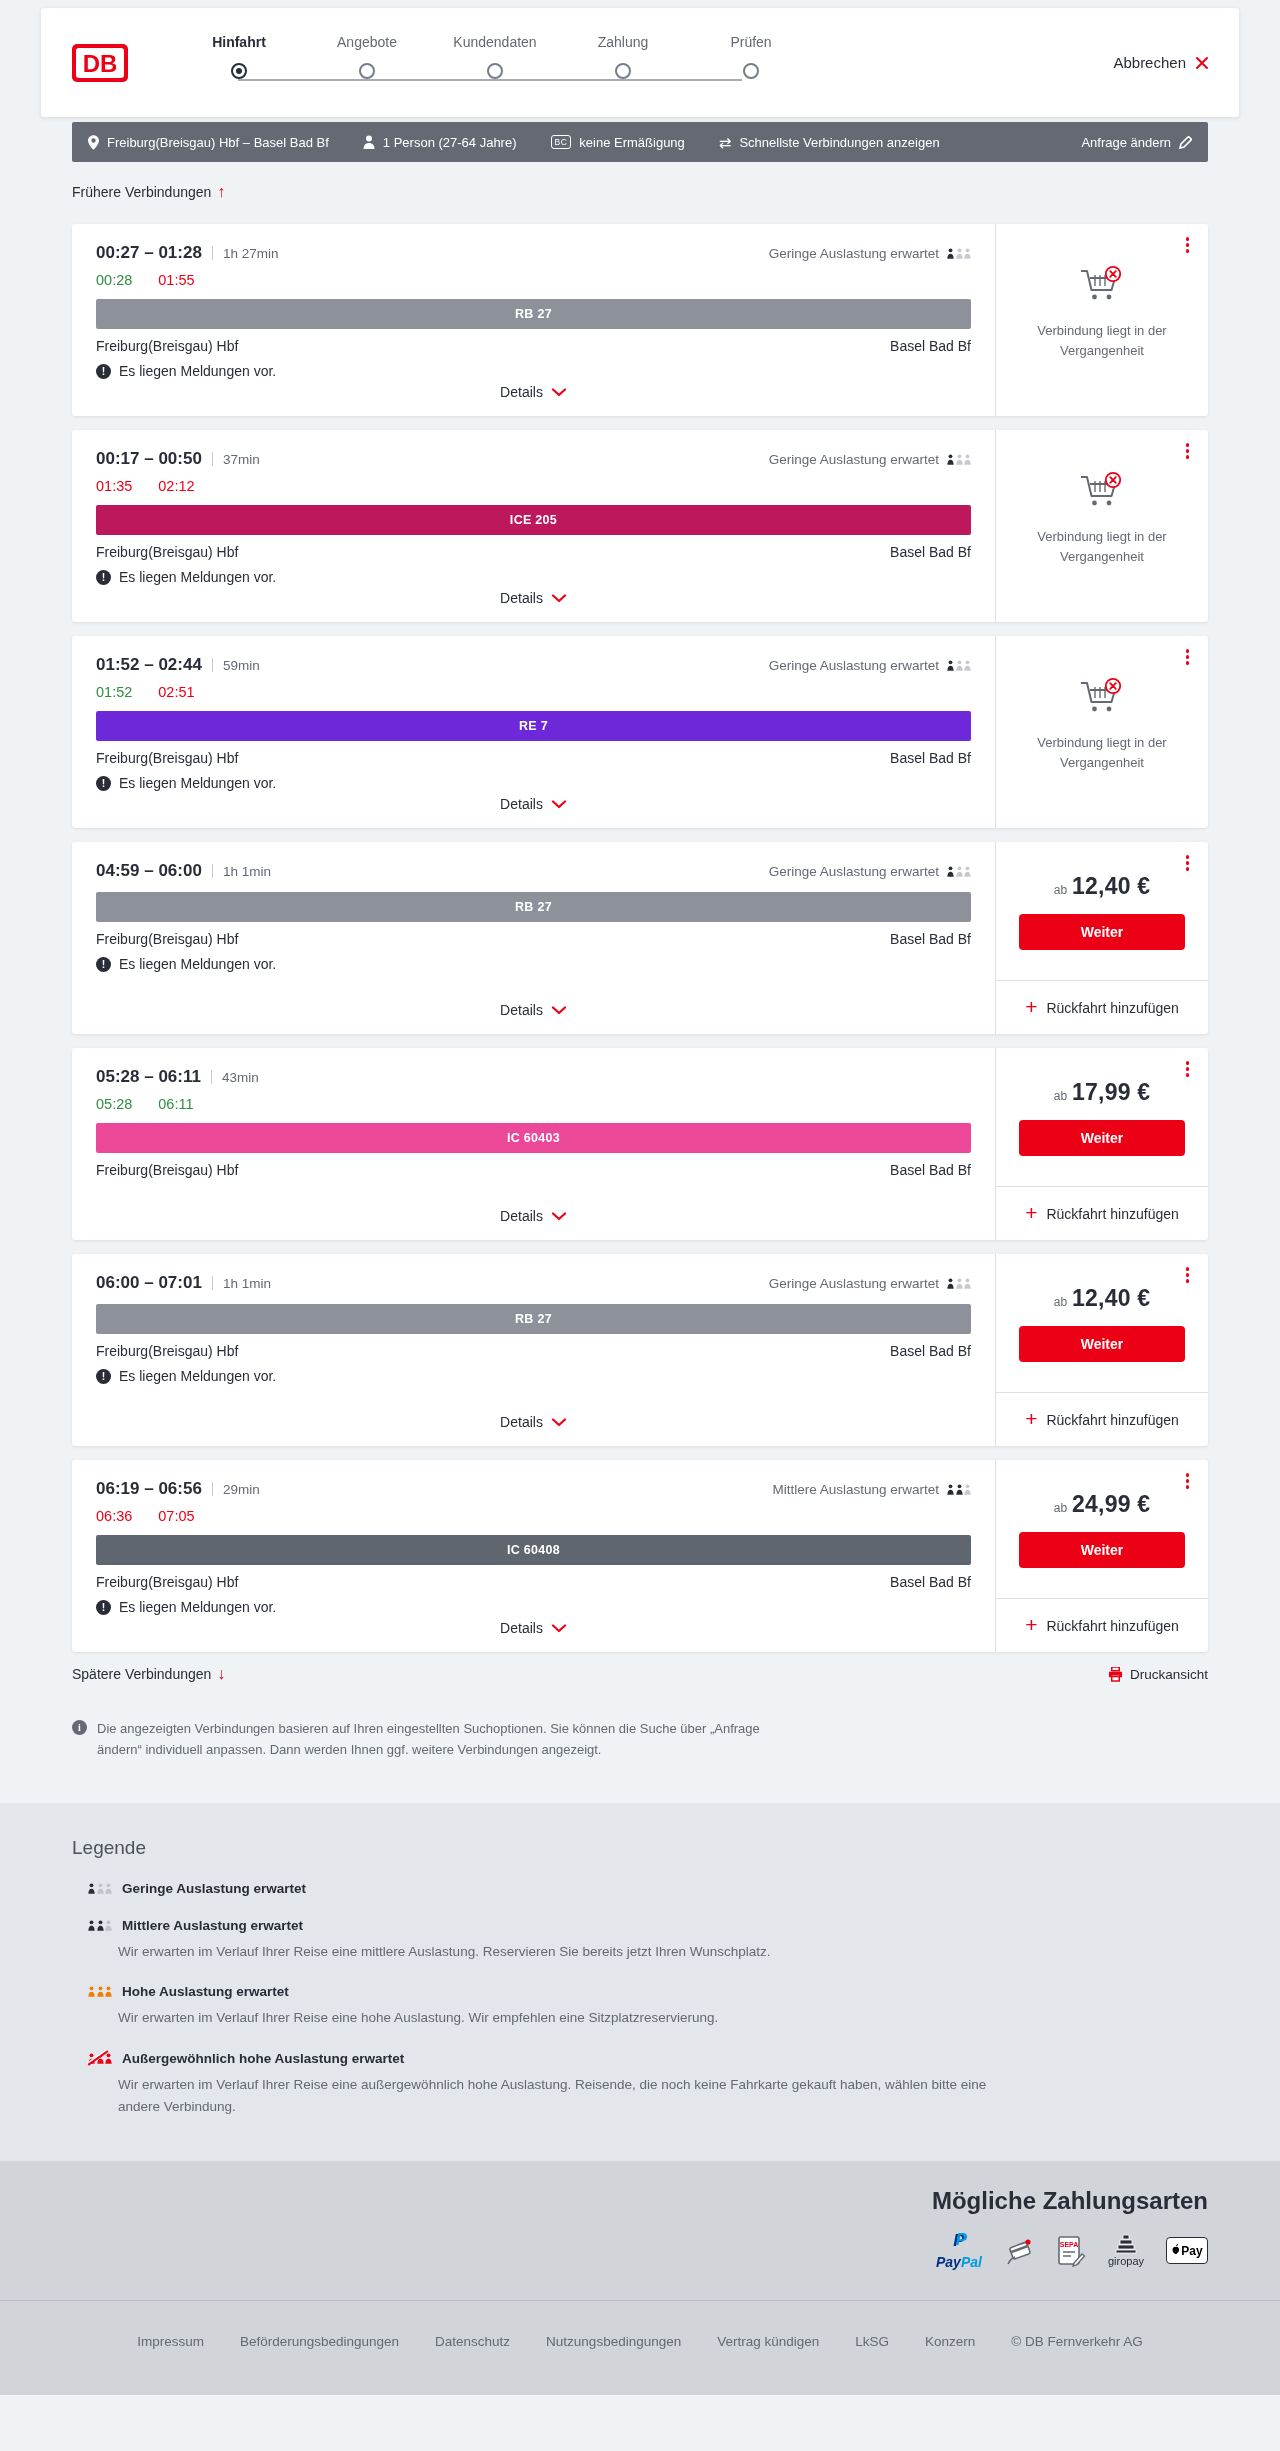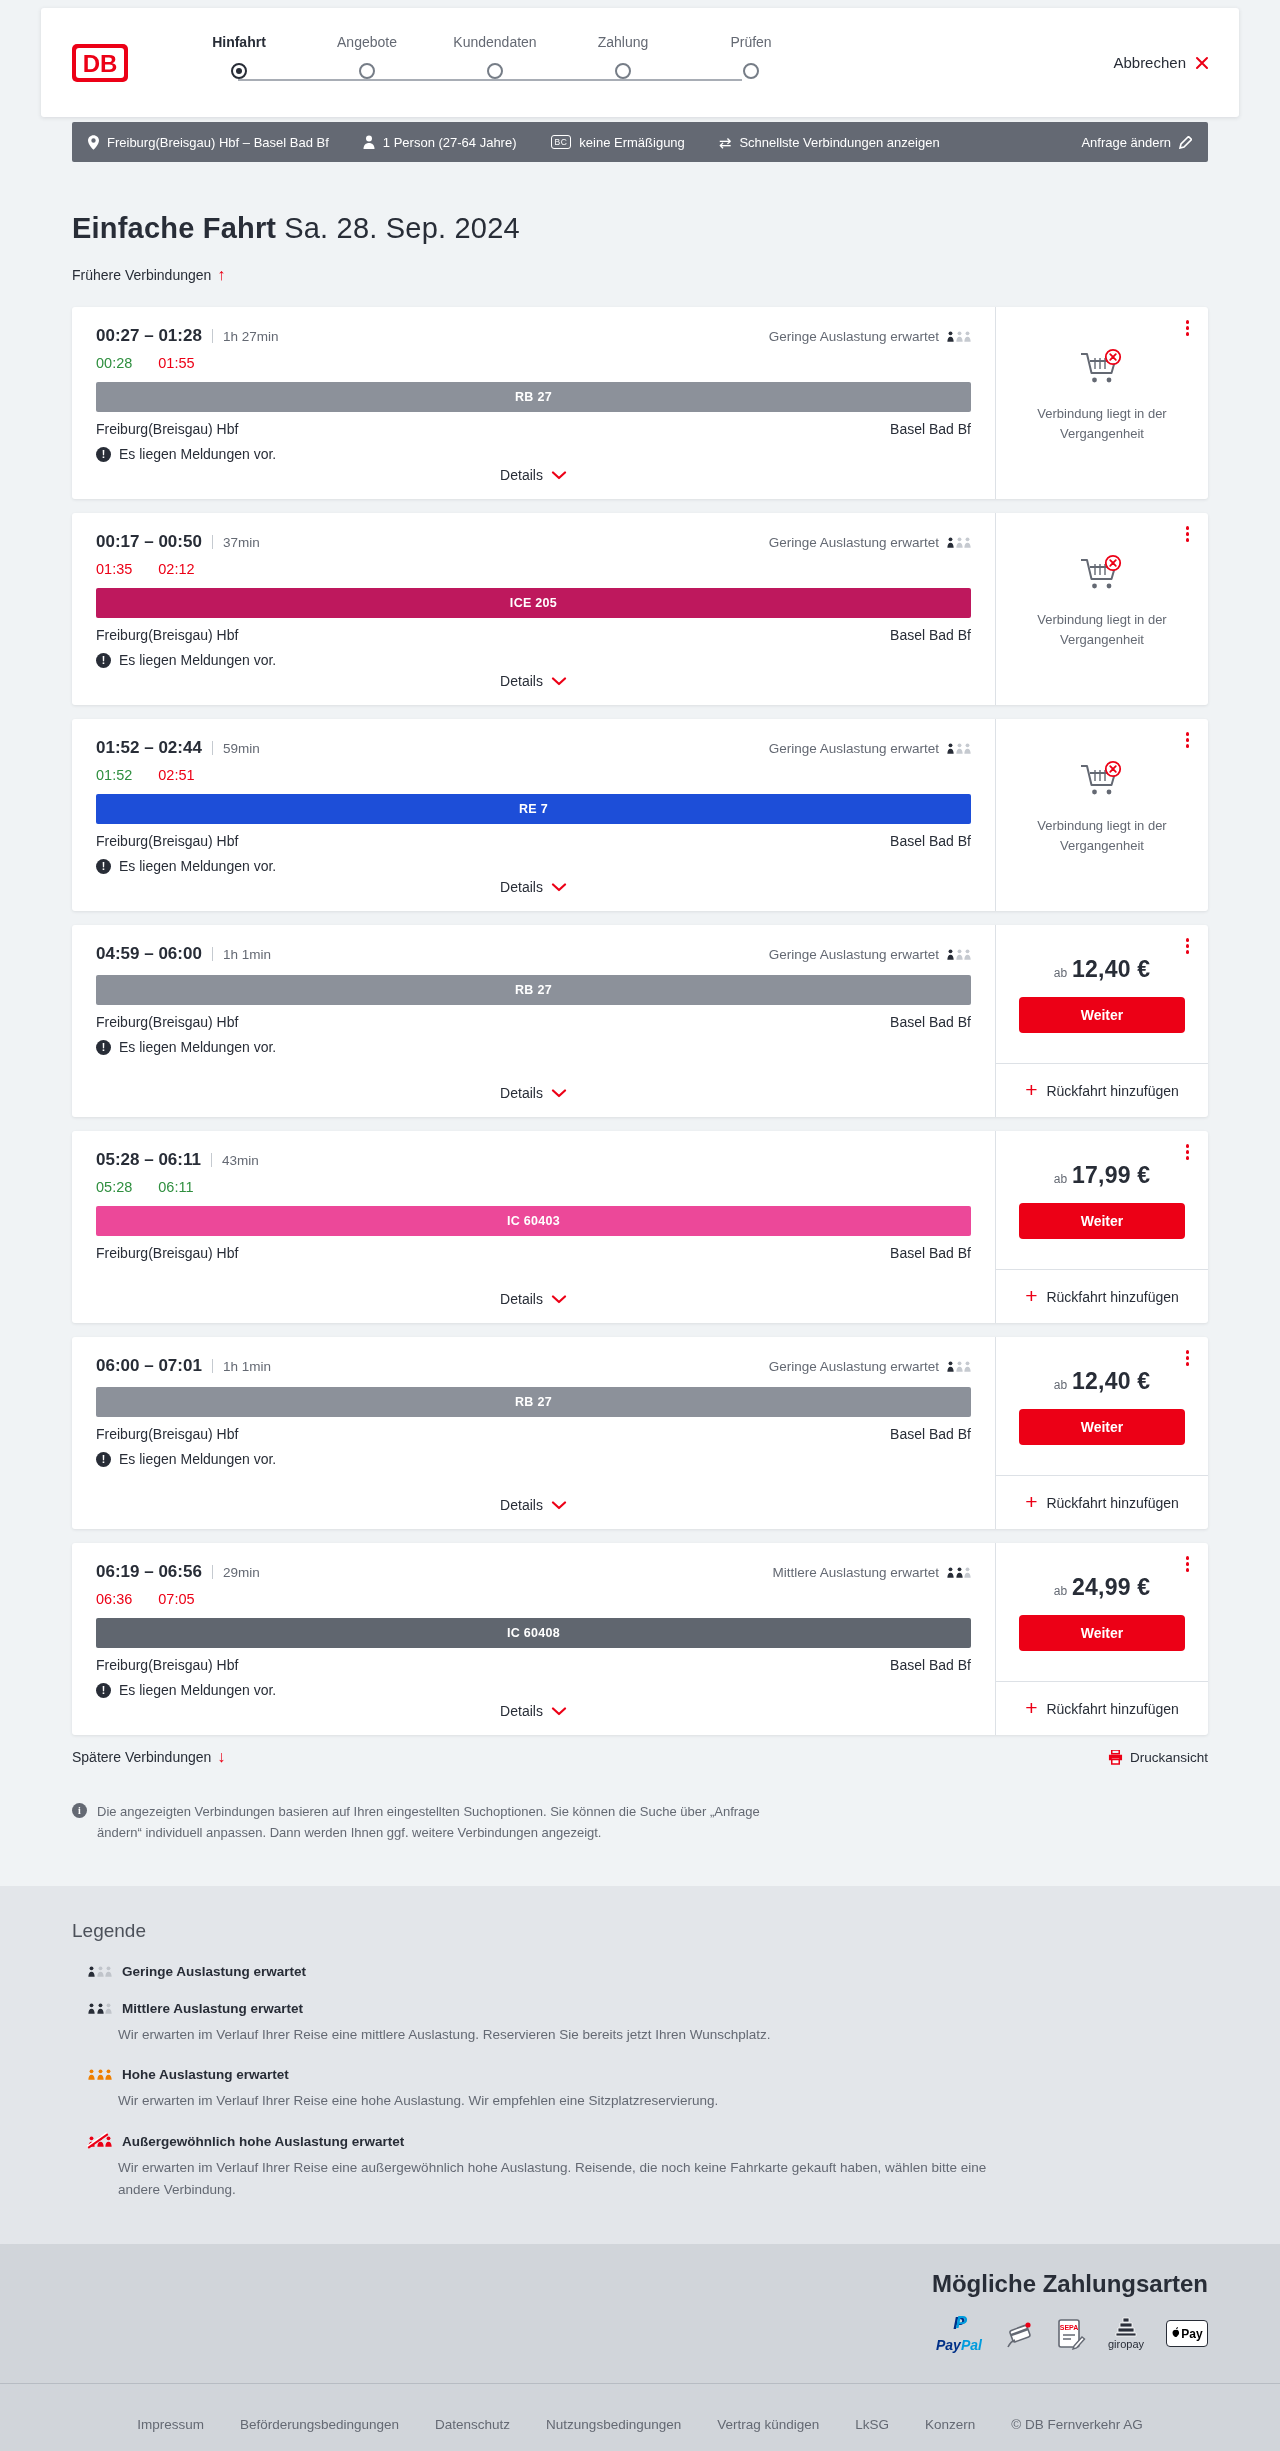--- a/index.html
+++ b/index.html
@@ -207,23 +207,20 @@
     </span>
     <span class="opt opt-edit">
       <span>Anfrage ändern</span>
       <svg width="13" height="13" viewBox="0 0 13 13">
         <path d="M1 12 l1-4 7.5-7.5 3 3 L5 11z M9.5 0.5 l3 3" stroke="#fff" stroke-width="1.6" fill="none"></path>
       </svg>
     </span>
   </div>
 
   <div class="container">
-    <h1 class="page-title">
-      <span class="bold">Einfache Fahrt</span><span>Sa. 28. Sep. 2024</span>
-    </h1>
 
     <div class="link-row">
       <span>Frühere Verbindungen</span>
       <span class="red-arrow">↑</span>
     </div>
 
     <div class="cards" id="cards">
         <article class="card">
     <div class="card-main">
       <div class="row-head">
@@ -373,21 +370,21 @@
     <circle cx="5" cy="3" r="2.7"></circle>
     <path d="M0.5 15c0-4.6 2-7.2 4.5-7.2s4.5 2.6 4.5 7.2z"></path>
   </svg>
                 </span>
         </span>
       </div>
       <div class="row-rt">
         <span class="rt rt0 ontime">01:52</span>
         <span class="rt rt1 delayed">02:51</span>
       </div>
-      <div class="train-bar" style="background: #1d4ed8;">RE 7</div>
+      <div class="train-bar" style="background: #6d28d9;">RE 7</div>
       <div class="row-stations">
         <span>Freiburg(Breisgau) Hbf</span>
         <span>Basel Bad Bf</span>
       </div>
       <div class="row-msg">
         <span class="msg-icon">!</span>
         <span>Es liegen Meldungen vor.</span>
       </div>
       <div class="details">
         <span>Details</span>

